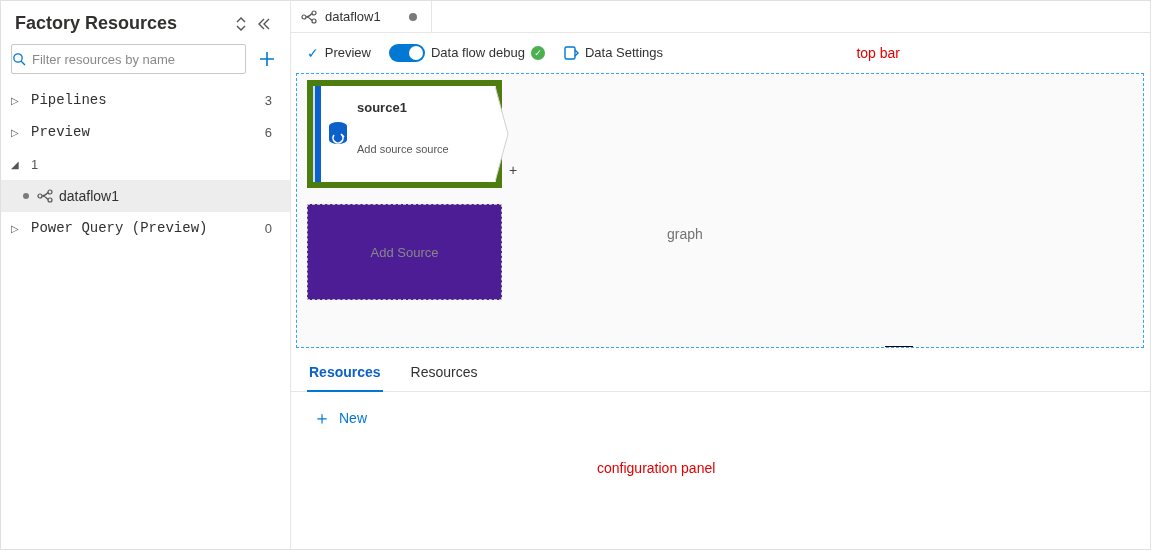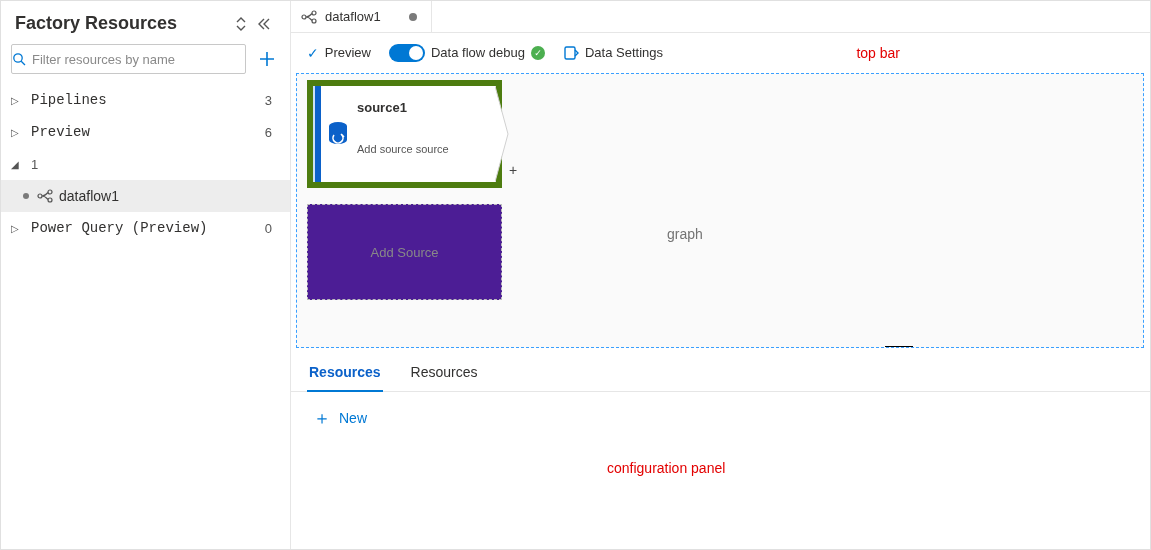--- a/index.html
+++ b/index.html
@@ -62,21 +62,21 @@
   .resize-handle { position: absolute; right: 230px; bottom: -3px; width: 28px; height: 4px; background: #000; }
 
   
   .config { flex: 1 1 auto; position: relative; padding-top: 4px; }
   .cfg-tabs { display: flex; gap: 26px; padding: 4px 16px 0 16px; border-bottom: 1px solid #e6e6e6; }
   .cfg-tab { padding: 8px 2px 10px 2px; cursor: pointer; font-size: 14px; color: #323130; }
   .cfg-tab.active { color: #0b61c9; font-weight: 600; border-bottom: 2px solid #0078d4; margin-bottom: -1px; }
   .cfg-body { padding: 18px 22px; }
   .new-btn { display: inline-flex; align-items: center; gap: 8px; color: #0078d4; cursor: pointer; font-size: 14px; }
   .new-btn .plus { font-size: 18px; line-height: 14px; }
-  .ann-config { position: absolute; left: 316px; top: 112px; color: #e30000; font-size: 14px; pointer-events: none; }
+  .ann-config { position: absolute; left: 306px; top: 112px; color: #e30000; font-size: 14px; pointer-events: none; }
 
   svg { display: block; }
 </style>
 </head>
 <body>
 
 <div class="app">
 
   <div class="sidebar">
     <div class="sb-header">

